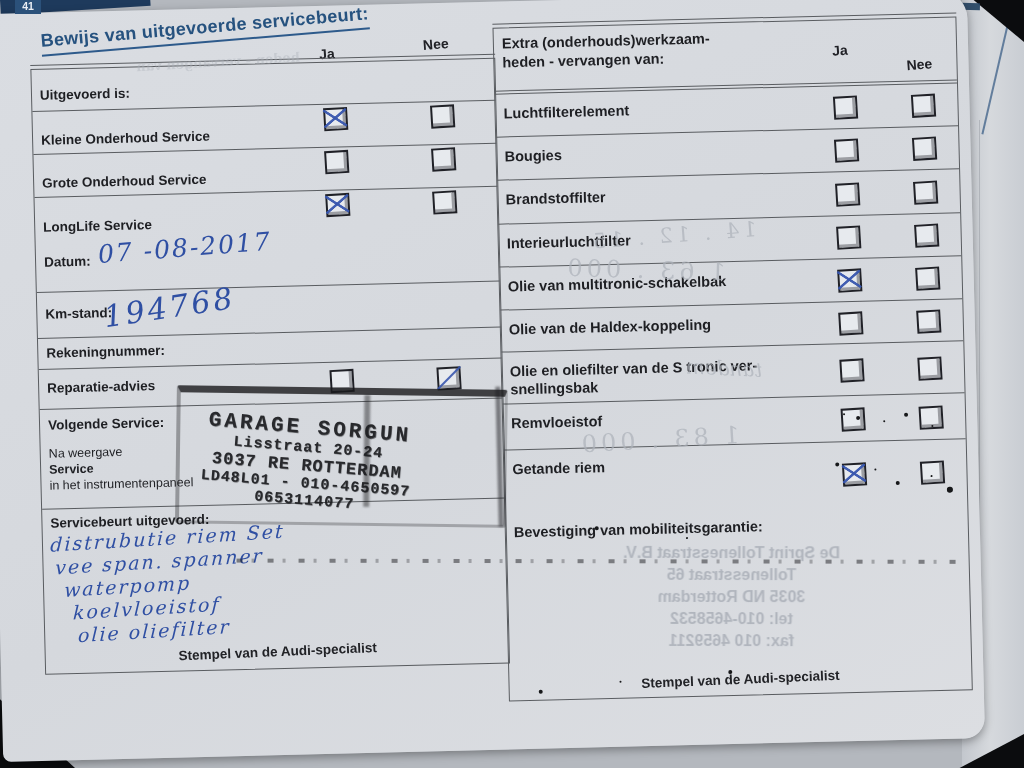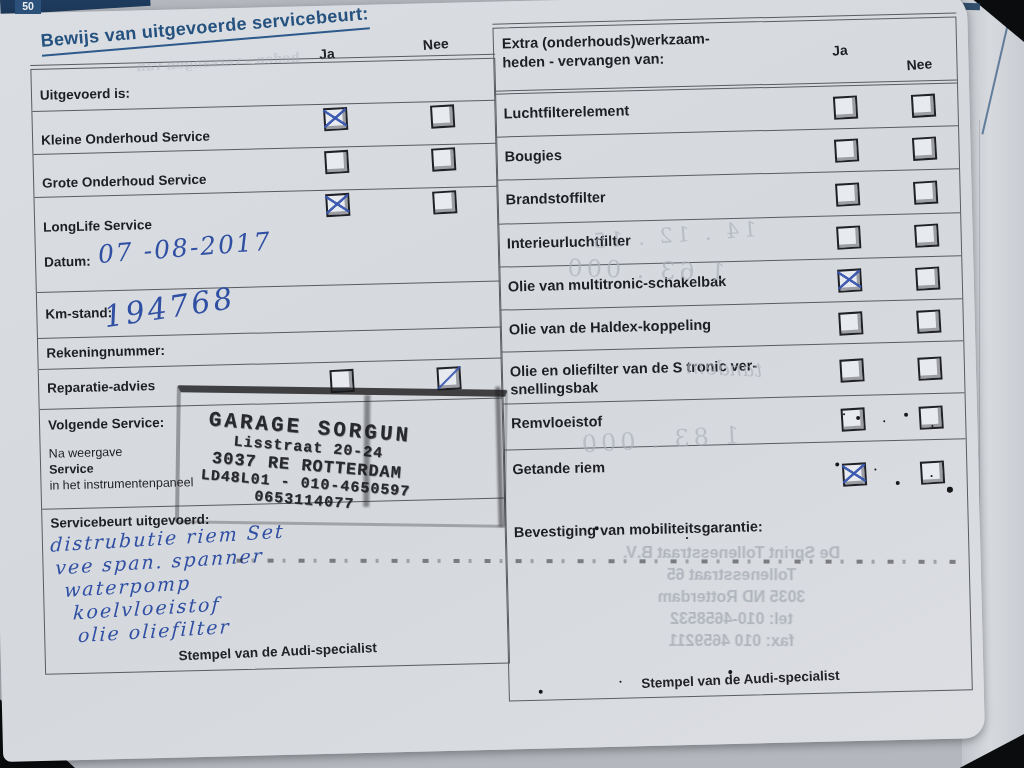--- a/index.html
+++ b/index.html
@@ -129,21 +129,21 @@
 <div class="scene">
 
   <div class="stack-edge"></div>
   <div class="stack-line"></div>
   <div class="stack-line2"></div>
   <div class="corner corner-tr"></div>
   <div class="corner corner-bl"></div>
   <div class="corner corner-br"></div>
   <div class="top-band"></div>
   <div class="top-sliver"></div>
-  <div class="page-tab">50</div>
+  <div class="page-tab">41</div>
 
   <div class="page">
 
     <div class="title">Bewijs van uitgevoerde servicebeurt:</div>
 
     <span class="janee" style="left:333px;top:40px;">Ja</span>
     <span class="janee" style="left:437px;top:33px;">Nee</span>
 
     <span class="ghost g-hdr">heden - vervangen van</span>
     <span class="ghost g1">14 . 12 . 15</span>

